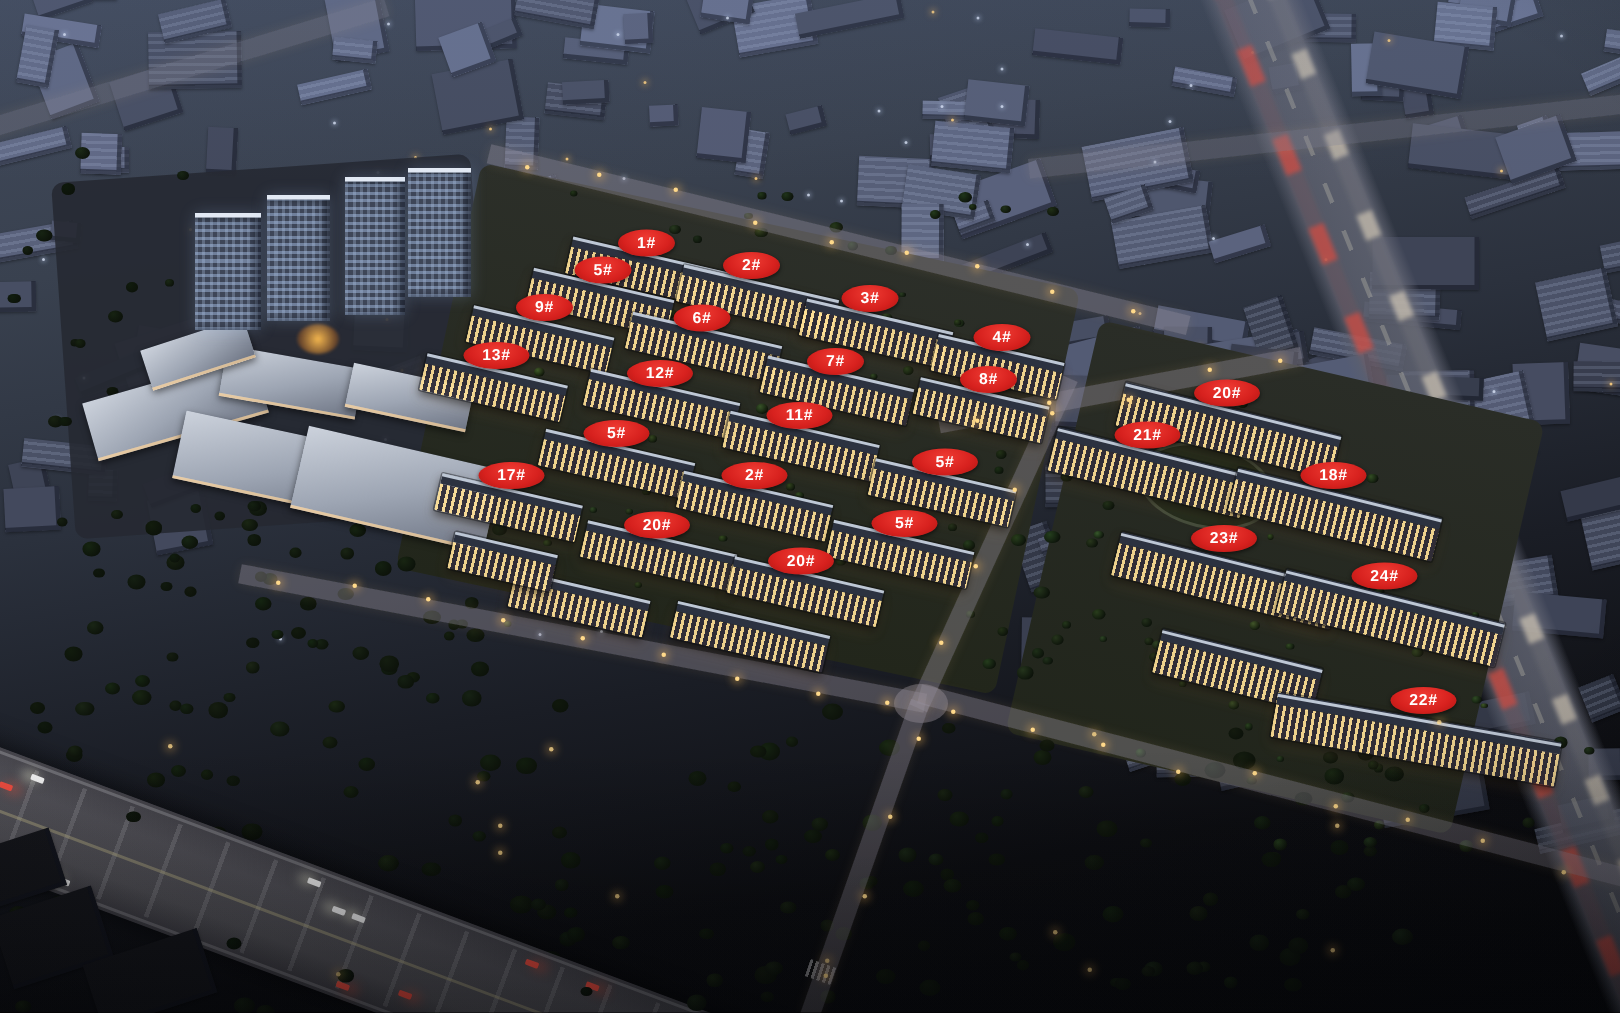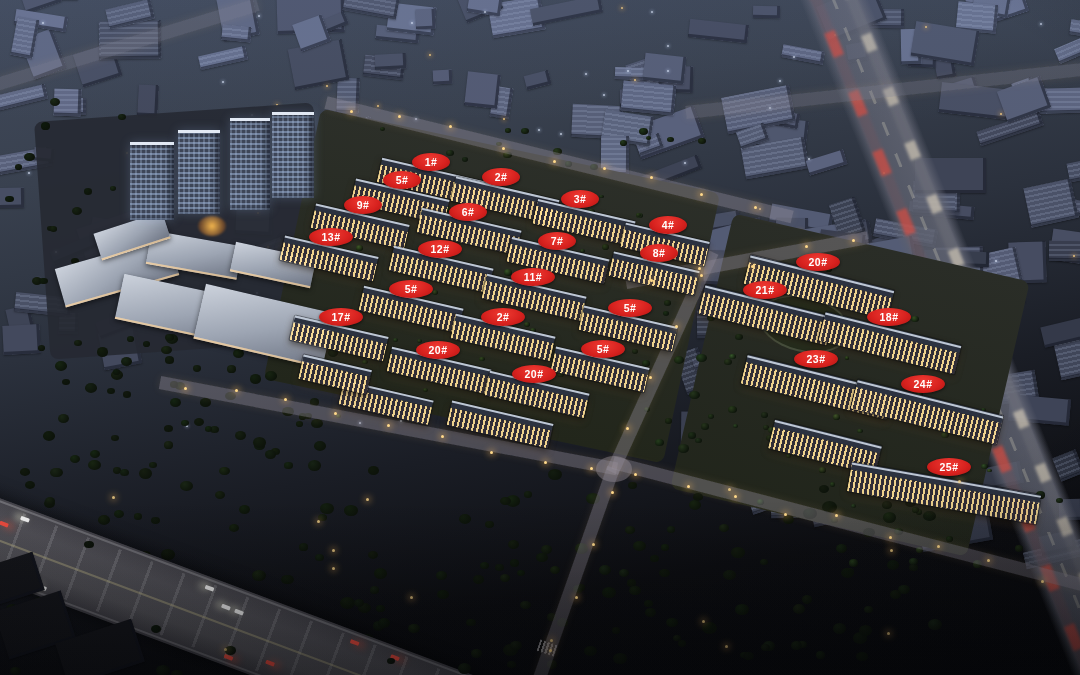--- a/index.html
+++ b/index.html
@@ -905,16 +905,16 @@
       <div class="marker" style="left: 889px; top: 317px; width: 44px;">
     <span>18#</span>
   </div>
       <div class="marker" style="left: 816px; top: 359px; width: 44px;">
     <span>23#</span>
   </div>
       <div class="marker" style="left: 923px; top: 384px; width: 44px;">
     <span>24#</span>
   </div>
       <div class="marker" style="left: 949px; top: 467px; width: 44px;">
-    <span>25#</span>
+    <span>22#</span>
   </div>
     </div>
 </div>
 
 </body></html>

